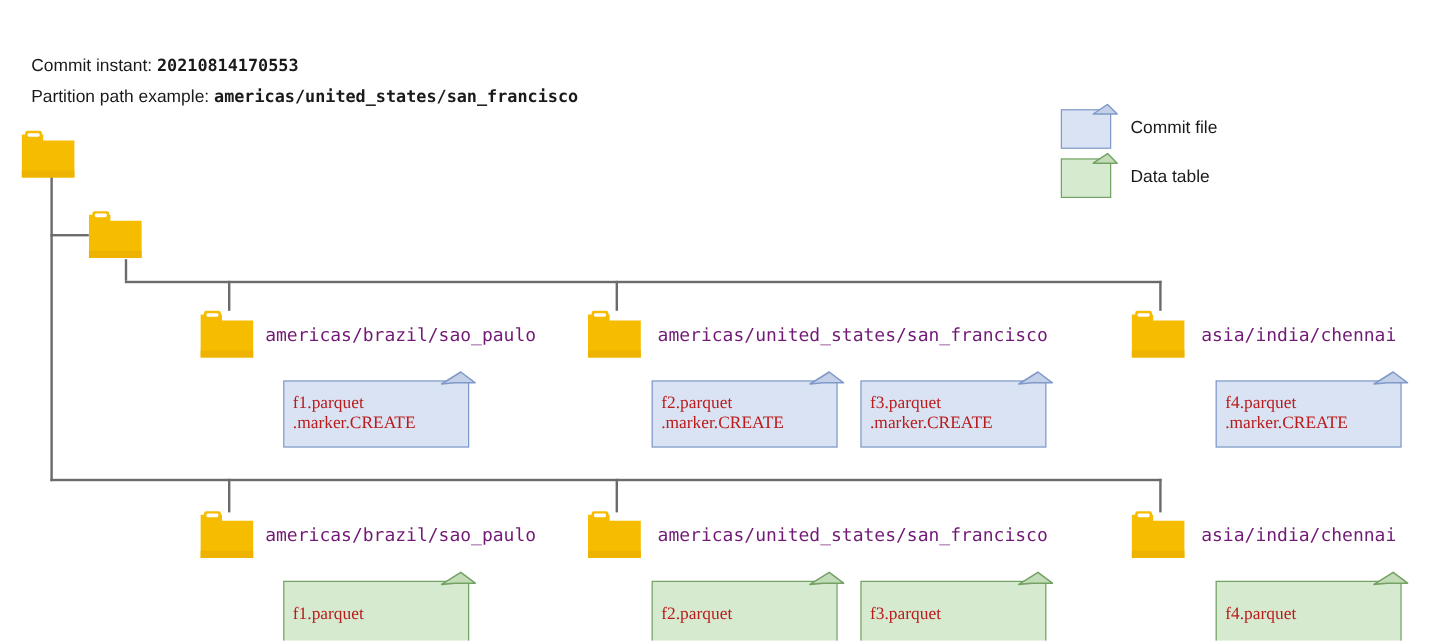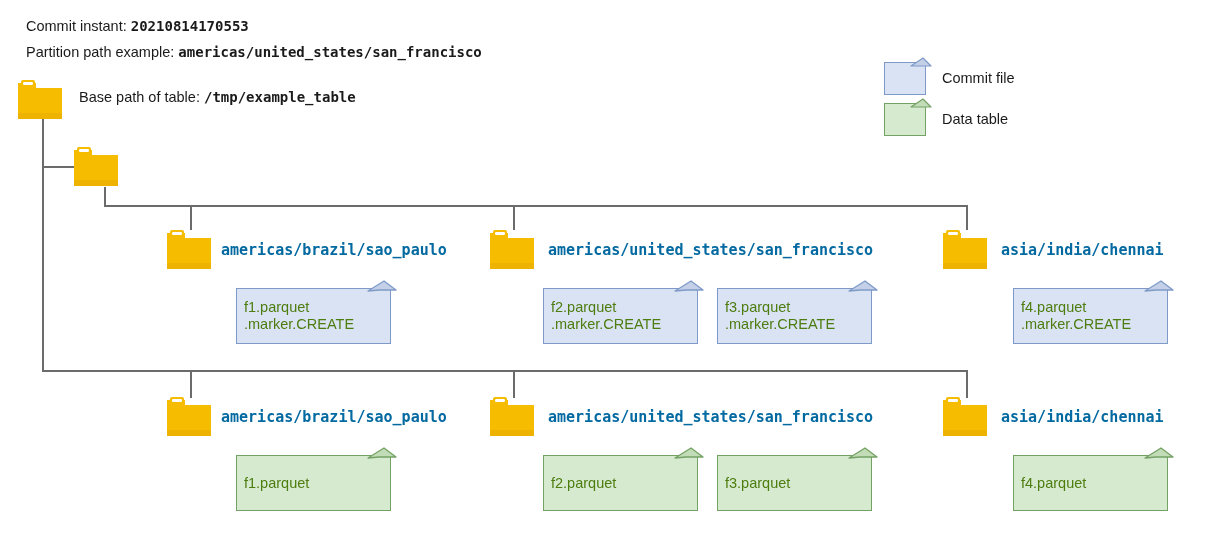--- a/index.html
+++ b/index.html
@@ -10,21 +10,21 @@
   body {
     font-family: "Liberation Sans", sans-serif;
   }
   #canvas {
     position: relative;
     width: 1205px;
     height: 534px;
     background: #ffffff;
     overflow: hidden;
   }
-  .abs { position: absolute; }
+  .abs { position: absolute; margin-top: 29px; }
 
   
   .hdr {
     font-family: "Liberation Sans", sans-serif;
     font-size: 14.5px;
     color: #1a1a1a;
     white-space: nowrap;
   }
   .mono-b {
     font-family: "DejaVu Sans Mono", monospace;
@@ -34,23 +34,23 @@
   }
   .node-label {
     font-family: "DejaVu Sans Mono", monospace;
     font-weight: bold;
     font-size: 15px;
     color: #1a1a1a;
     white-space: nowrap;
   }
   .part-label {
     font-family: "DejaVu Sans Mono", monospace;
-    font-weight: bold;
+    font-weight: normal;
     font-size: 15px;
-    color: #0369a1;
+    color: #701a75;
     white-space: nowrap;
   }
   .legend-label {
     font-family: "Liberation Sans", sans-serif;
     font-size: 14.5px;
     color: #1a1a1a;
     white-space: nowrap;
   }
 
   
@@ -66,24 +66,24 @@
   .filebox {
     box-sizing: border-box;
     border-width: 1.5px;
     border-style: solid;
     display: flex;
     flex-direction: column;
     justify-content: center;
     padding-left: 7px;
   }
   .filebox .ftxt {
-    font-family: Liberation Sans, sans-serif;
+    font-family: Liberation Serif, serif;
     font-size: 14.5px;
     line-height: 17px;
-    color: #4d7c0f;
+    color: #b91c1c;
     white-space: nowrap;
   }
   .marker-box { background: #dae3f3; border-color: #7f9ac8; }
   .data-box   { background: #d6ead0; border-color: #74a264; }
 
   .fold { position: absolute; pointer-events: none; }
   .fold svg { display: block; }
 
   .legend-swatch {
     box-sizing: border-box;
@@ -142,24 +142,20 @@
   <div class="abs ln lv" style="left:966px; top:370px; height:28px;"></div>
 
   <div class="abs folder" style="left:18px; top:79px;">
     <svg width="46" height="41" viewBox="0 0 46 41">
       <path d="M0,4 L0,40 L44,40 L44,9 L18,9 L18,4 Z" fill="#f5bc00"></path>
       <rect x="3" y="1" width="14" height="6" rx="2" fill="#f5bc00"></rect>
       <rect x="5" y="3" width="10" height="3" rx="1.2" fill="#ffffff"></rect>
       <path d="M0,34 L44,34 L44,40 L0,40 Z" fill="#eeb300"></path>
     </svg>
   </div>
-  <div class="abs hdr" style="left:79px; top:89px;">
-    <span>Base path of table:</span>
-    <span class="mono-b">/tmp/example_table</span>
-  </div>
 
   <div class="abs folder" style="left:74px; top:146px;">
     <svg width="46" height="41" viewBox="0 0 46 41">
       <path d="M0,4 L0,40 L44,40 L44,9 L18,9 L18,4 Z" fill="#f5bc00"></path>
       <rect x="3" y="1" width="14" height="6" rx="2" fill="#f5bc00"></rect>
       <rect x="5" y="3" width="10" height="3" rx="1.2" fill="#ffffff"></rect>
       <path d="M0,34 L44,34 L44,40 L0,40 Z" fill="#eeb300"></path>
     </svg>
   </div>
 

